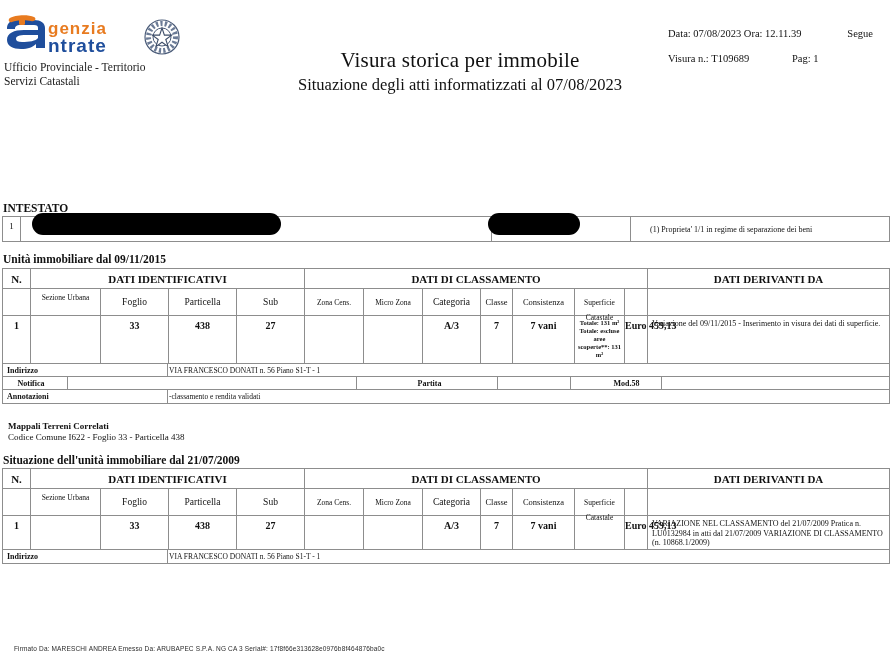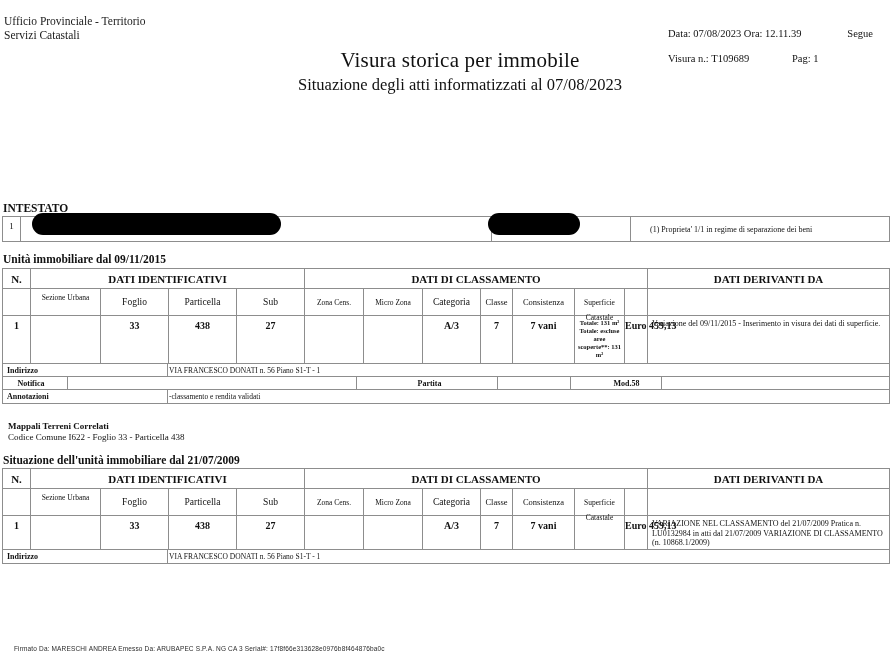--- a/index.html
+++ b/index.html
@@ -97,20 +97,40 @@
           font-family:"Liberation Sans",sans-serif;color:#2b2b2b;letter-spacing:.15px;}
 </style>
 </head>
 <body>
 
 <div class="page">
 
   <div class="header">
 
     <div class="logo-block">
+      <div class="logo-mark">
+        <svg width="200" height="48" viewBox="0 0 200 48">
+
+          <path d="M12 6 C6 6 3 10 3 14 L3 15 L11 15 C11 12 13 11 16 11 L30 11 C33 11 34 12 34 14 L34 16 L20 16 C10 16 3 19 3 26 C3 32 9 35 17 35 C24 35 29 33 32 30 L32 34 L41 34 L41 14 C41 9 37 6 30 6 Z M18 28 C14 28 12 27 12 25 C12 22 15 21 22 21 L34 21 L34 24 C32 27 25 28 18 28 Z" fill="#1f4e9c"></path>
+
+          <path d="M6 4 C10 1 24 0 30 3 C33 4.5 31 8 27 7 C22 5.5 12 6 8 8 C5 9.2 3.5 5.6 6 4 Z" fill="#e87b20"></path>
+          <rect x="15" y="4" width="6" height="7" rx="1.5" fill="#e87b20"></rect>
+
+          <text x="44" y="20" font-family="Liberation Sans, sans-serif" font-size="17" font-weight="bold" fill="#e87b20" letter-spacing="1">genzia</text>
+
+          <text x="44" y="38" font-family="Liberation Sans, sans-serif" font-size="19" font-weight="bold" fill="#1f4e9c" letter-spacing="1">ntrate</text>
+
+          <g>
+            <circle cx="158" cy="23" r="17" fill="none" stroke="#4a5b78" stroke-width="1.2"></circle>
+            <circle cx="158" cy="23" r="13.5" fill="none" stroke="#6b7b96" stroke-width="5" stroke-dasharray="2.2 2.2"></circle>
+            <circle cx="158" cy="23" r="9" fill="#ffffff" stroke="#4a5b78" stroke-width="1"></circle>
+            <path d="M158 14 l2.4 7.1 h7.3 l-5.9 4.4 2.3 7.1 -6.1 -4.4 -6.1 4.4 2.3 -7.1 -5.9 -4.4 h7.3 Z" fill="#ffffff" stroke="#3d4d68" stroke-width="1.1"></path>
+          </g>
+        </svg>
+      </div>
       <div class="logo-sub">Ufficio Provinciale - Territorio</div>
       <div class="logo-sub">Servizi Catastali</div>
     </div>
 
     <div class="title-block">
       <div class="title-main">Visura storica per immobile</div>
       <div class="title-sub">Situazione degli atti informatizzati al 07/08/2023</div>
     </div>
 
     <div class="meta-block">

